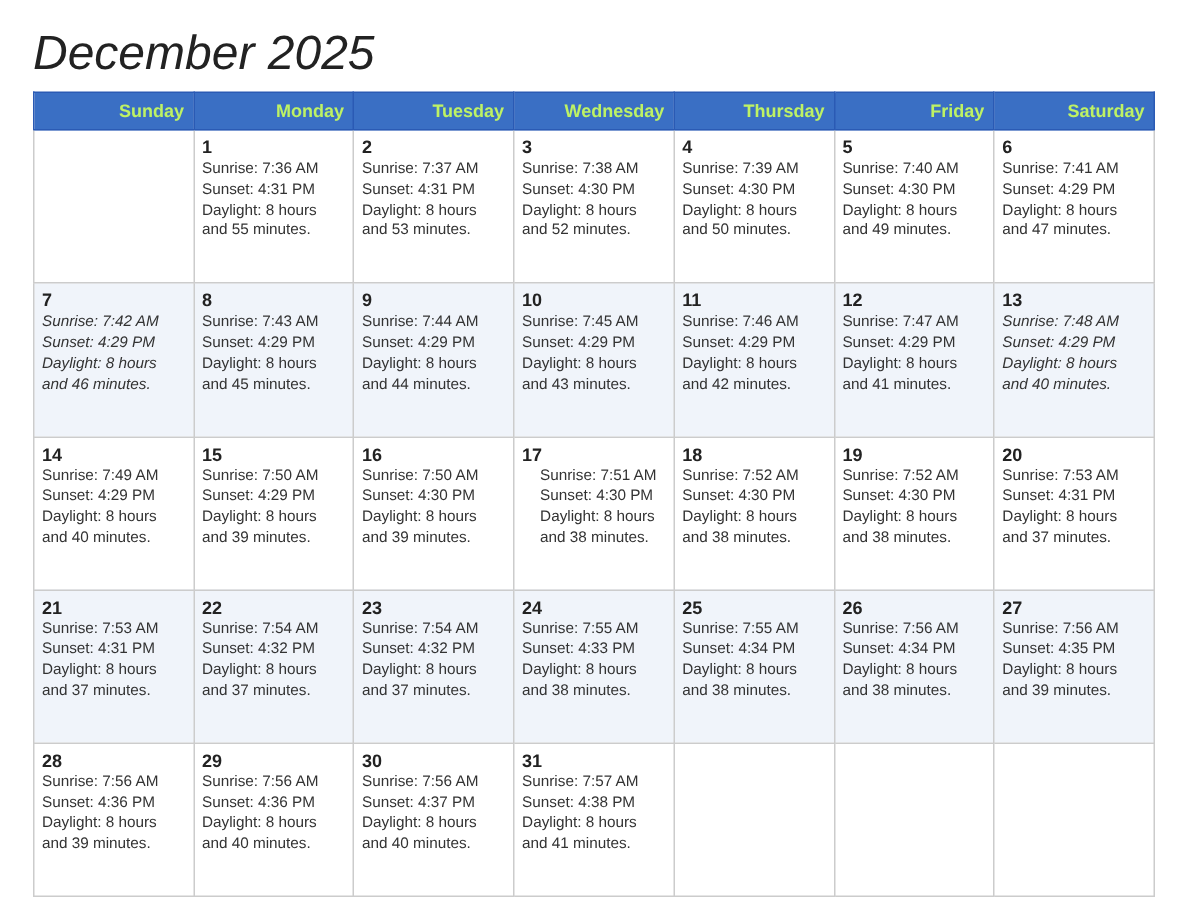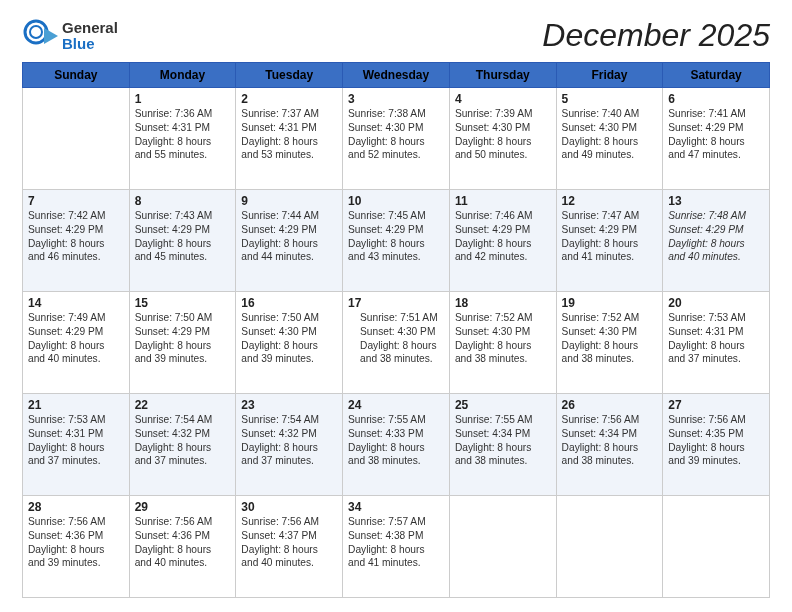--- a/index.html
+++ b/index.html
@@ -64,22 +64,22 @@
       margin-top: 2px;
     }
     .calendar {
       width: 100%;
       border-collapse: collapse;
       flex: 1;
       font-size: 11px;
     }
     .calendar thead th {
       background: #3a6fc4;
-      color: #000000;
-      text-align: center;
+      color: #bef264;
+      text-align: right;
       padding: 5px 6px;
       font-size: 12px;
       font-weight: bold;
       border: 1px solid #2a5ab4;
     }
     .calendar tbody td {
       border: 1px solid #ccc;
       vertical-align: top;
       padding: 4px 5px;
       width: 107px;
@@ -105,31 +105,20 @@
     }
     .row-white td {
       background: #fff;
     }
   </style>
 </head>
 <body>
 
 <div class="page">
   <div class="header">
-    <div class="logo">
-      <svg class="logo-icon" viewBox="0 0 36 36">
-        <circle cx="14" cy="14" r="11" fill="none" stroke="#1a6fc4" stroke-width="3"></circle>
-        <circle cx="14" cy="14" r="6" fill="none" stroke="#1a6fc4" stroke-width="2"></circle>
-        <polygon points="22,10 36,18 22,26" fill="#4a9fd4"></polygon>
-      </svg>
-      <div class="logo-text">
-        <span class="logo-general">General</span>
-        <span class="logo-blue">Blue</span>
-      </div>
-    </div>
     <div class="title-block">
       <div class="month-title">December 2025</div>
     </div>
   </div>
 
   <table class="calendar">
     <thead>
       <tr>
         <th>Sunday</th>
         <th>Monday</th>
@@ -182,21 +171,21 @@
             <span class="day-num">6</span>
             <div class="day-info" style="white-space: pre-line;">Sunrise: 7:41 AM
 Sunset: 4:29 PM
 Daylight: 8 hours
 and 47 minutes.</div>
           </td>
         </tr>
         <tr class="row-shaded">
           <td>
             <span class="day-num">7</span>
-            <div class="day-info" style="white-space: pre-line;">Sunrise: 7:42 AM
+            <div class="day-info" style="white-space: pre-line; font-style: italic;">Sunrise: 7:42 AM
 Sunset: 4:29 PM
 Daylight: 8 hours
 and 46 minutes.</div>
           </td>
           <td>
             <span class="day-num">8</span>
             <div class="day-info" style="white-space: pre-line;">Sunrise: 7:43 AM
 Sunset: 4:29 PM
 Daylight: 8 hours
 and 45 minutes.</div>
@@ -355,21 +344,21 @@
 and 40 minutes.</div>
           </td>
           <td>
             <span class="day-num">30</span>
             <div class="day-info" style="white-space: pre-line;">Sunrise: 7:56 AM
 Sunset: 4:37 PM
 Daylight: 8 hours
 and 40 minutes.</div>
           </td>
           <td>
-            <span class="day-num">34</span>
+            <span class="day-num">31</span>
             <div class="day-info" style="white-space: pre-line;">Sunrise: 7:57 AM
 Sunset: 4:38 PM
 Daylight: 8 hours
 and 41 minutes.</div>
           </td>
           <td class="empty-cell"></td>
           <td class="empty-cell"></td>
           <td class="empty-cell"></td>
         </tr>
       </tbody>

